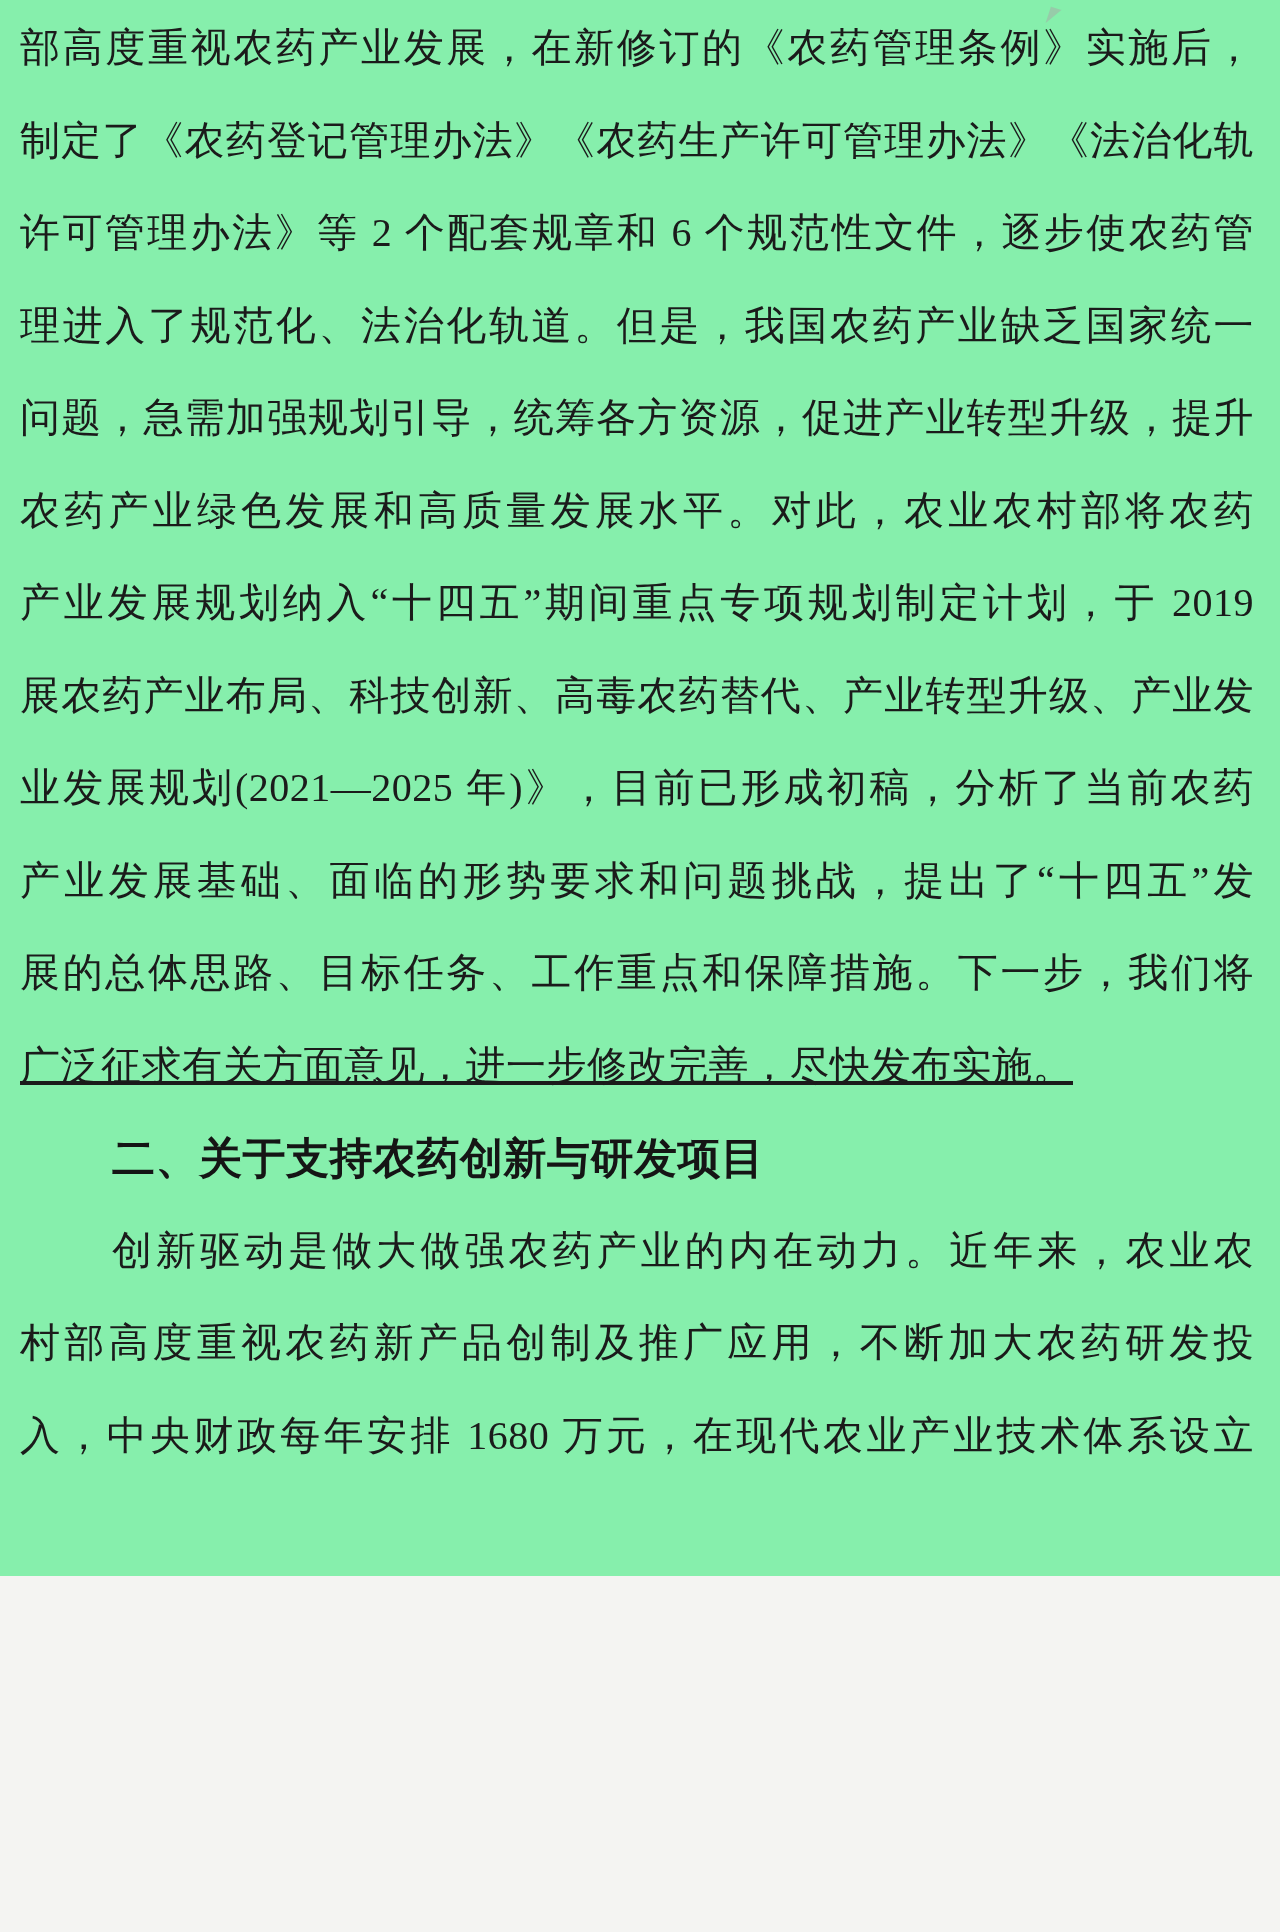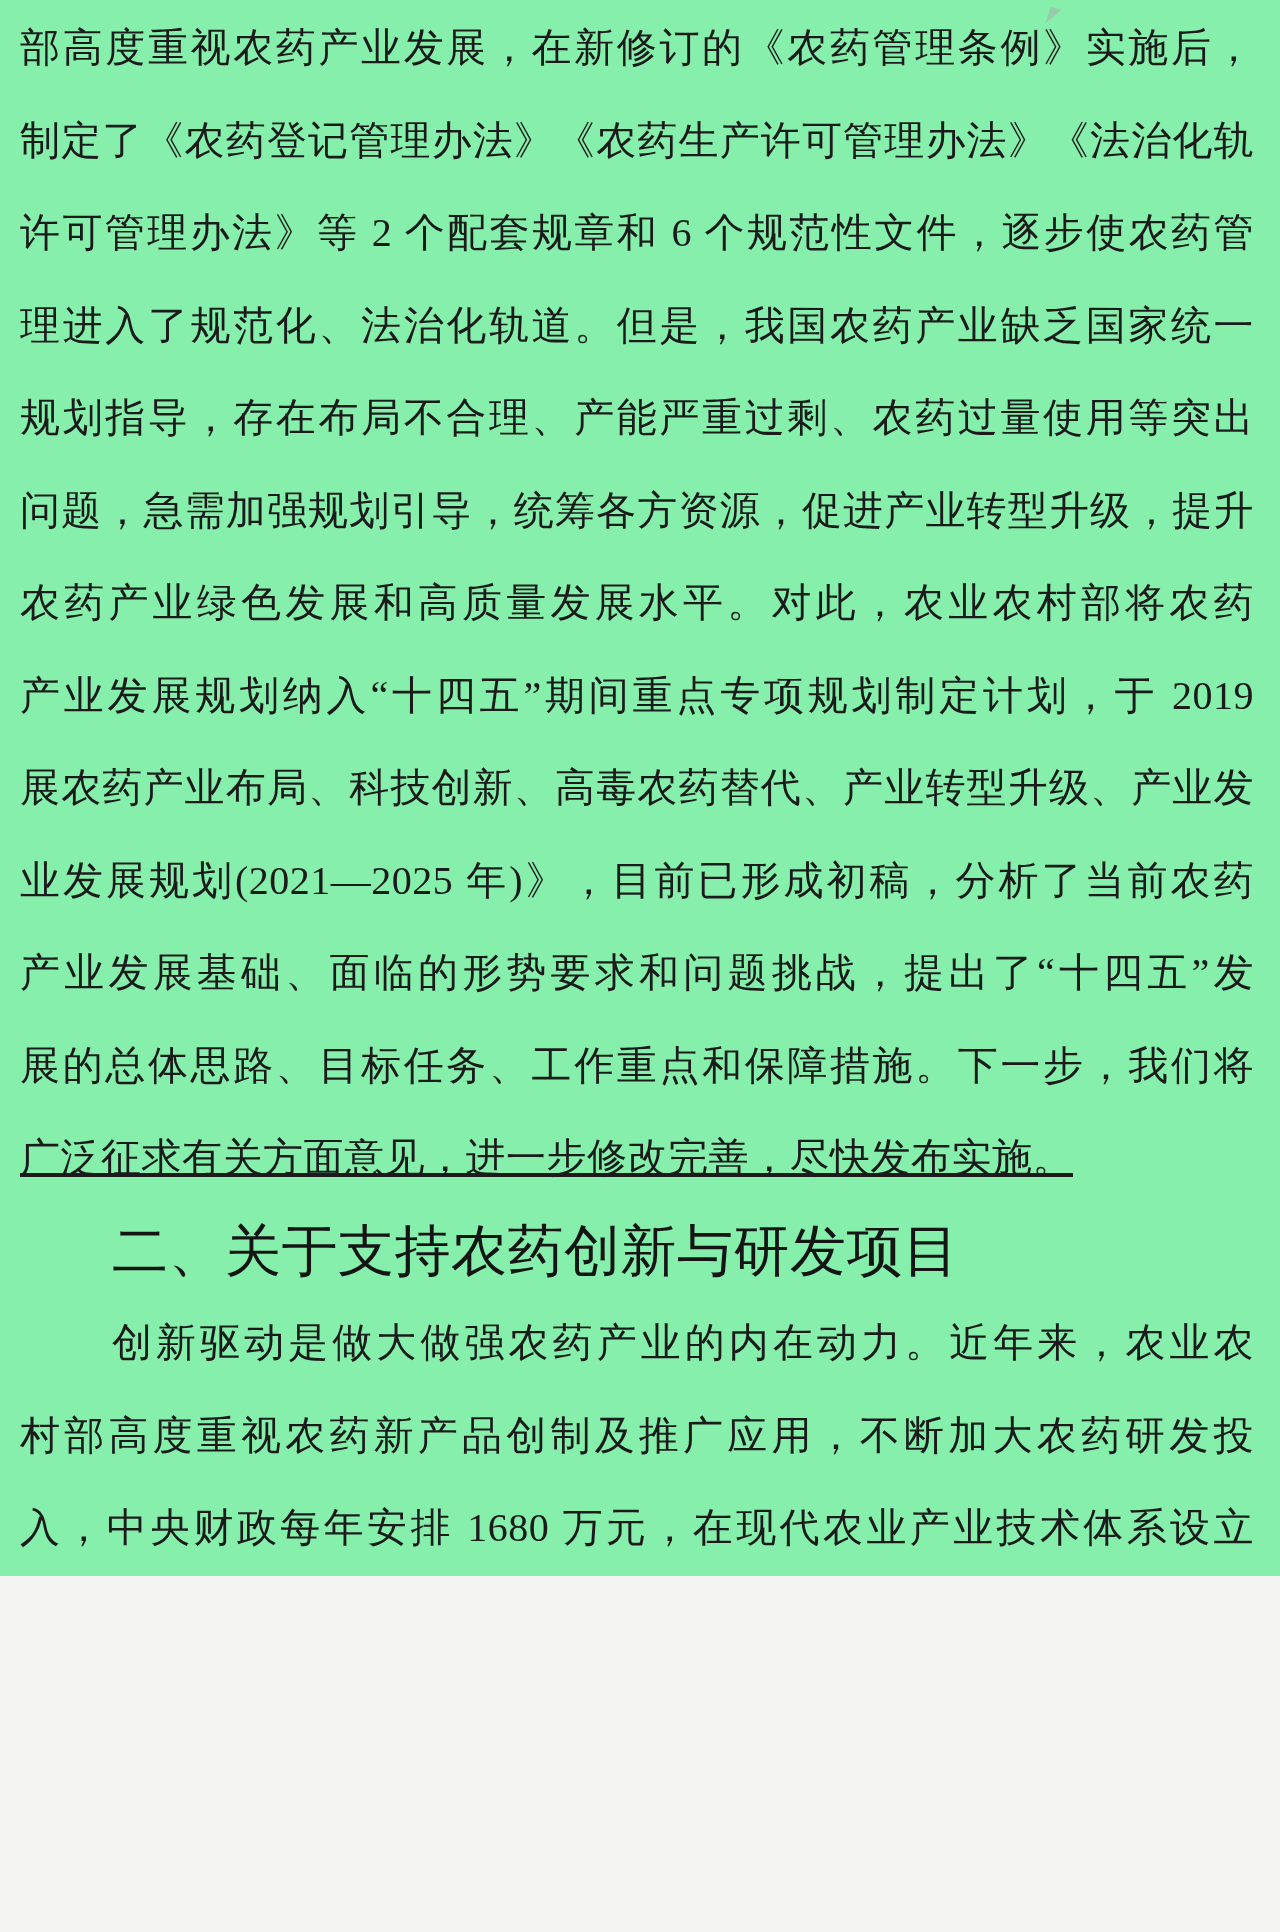--- a/index.html
+++ b/index.html
@@ -36,22 +36,22 @@
   }
   .line.last-of-paragraph {
     text-align-last: left;
     text-decoration: underline;
   }
   .line.indent2 {
     padding-left: 92px;
   }
   .line.heading {
     font-family: "Liberation Sans", "DejaVu Sans", sans-serif;
-    font-weight: 400;
-    font-size: 56px;
+    font-weight: 700;
+    font-size: 43px;
     text-align: right;
     text-align-last: left;
     color: #151515;
   }
   .footer {
     position: absolute;
     left: 36px;
     top: 1856px;
     height: 60px;
     line-height: 60px;
@@ -77,21 +77,20 @@
 
 <div class="page">
   <div class="cursor-artifact"></div>
 
   <div class="text-block">
     <div>
       <div class="line">部高度重视农药产业发展，在新修订的《农药管理条例》实施后，</div>
       <div class="line">制定了《农药登记管理办法》《农药生产许可管理办法》《法治化轨道</div>
       <div class="line">许可管理办法》等 2 个配套规章和 6 个规范性文件，逐步使农药管</div>
       <div class="line">理进入了规范化、法治化轨道。但是，我国农药产业缺乏国家统一</div>
-      <div class="line">规划指导，存在布局不合理、产能严重过剩、农药过量使用等突出</div>
       <div class="line">问题，急需加强规划引导，统筹各方资源，促进产业转型升级，提升</div>
       <div class="line">农药产业绿色发展和高质量发展水平。对此，农业农村部将农药</div>
       <div class="line">产业发展规划纳入“十四五”期间重点专项规划制定计划，于 2019</div>
       <div class="line">展农药产业布局、科技创新、高毒农药替代、产业转型升级、产业发</div>
       <div class="line">业发展规划(2021—2025 年)》，目前已形成初稿，分析了当前农药</div>
       <div class="line">产业发展基础、面临的形势要求和问题挑战，提出了“十四五”发</div>
       <div class="line">展的总体思路、目标任务、工作重点和保障措施。下一步，我们将</div>
       <div class="line last-of-paragraph">广泛征求有关方面意见，进一步修改完善，尽快发布实施。</div>
     </div>
 

